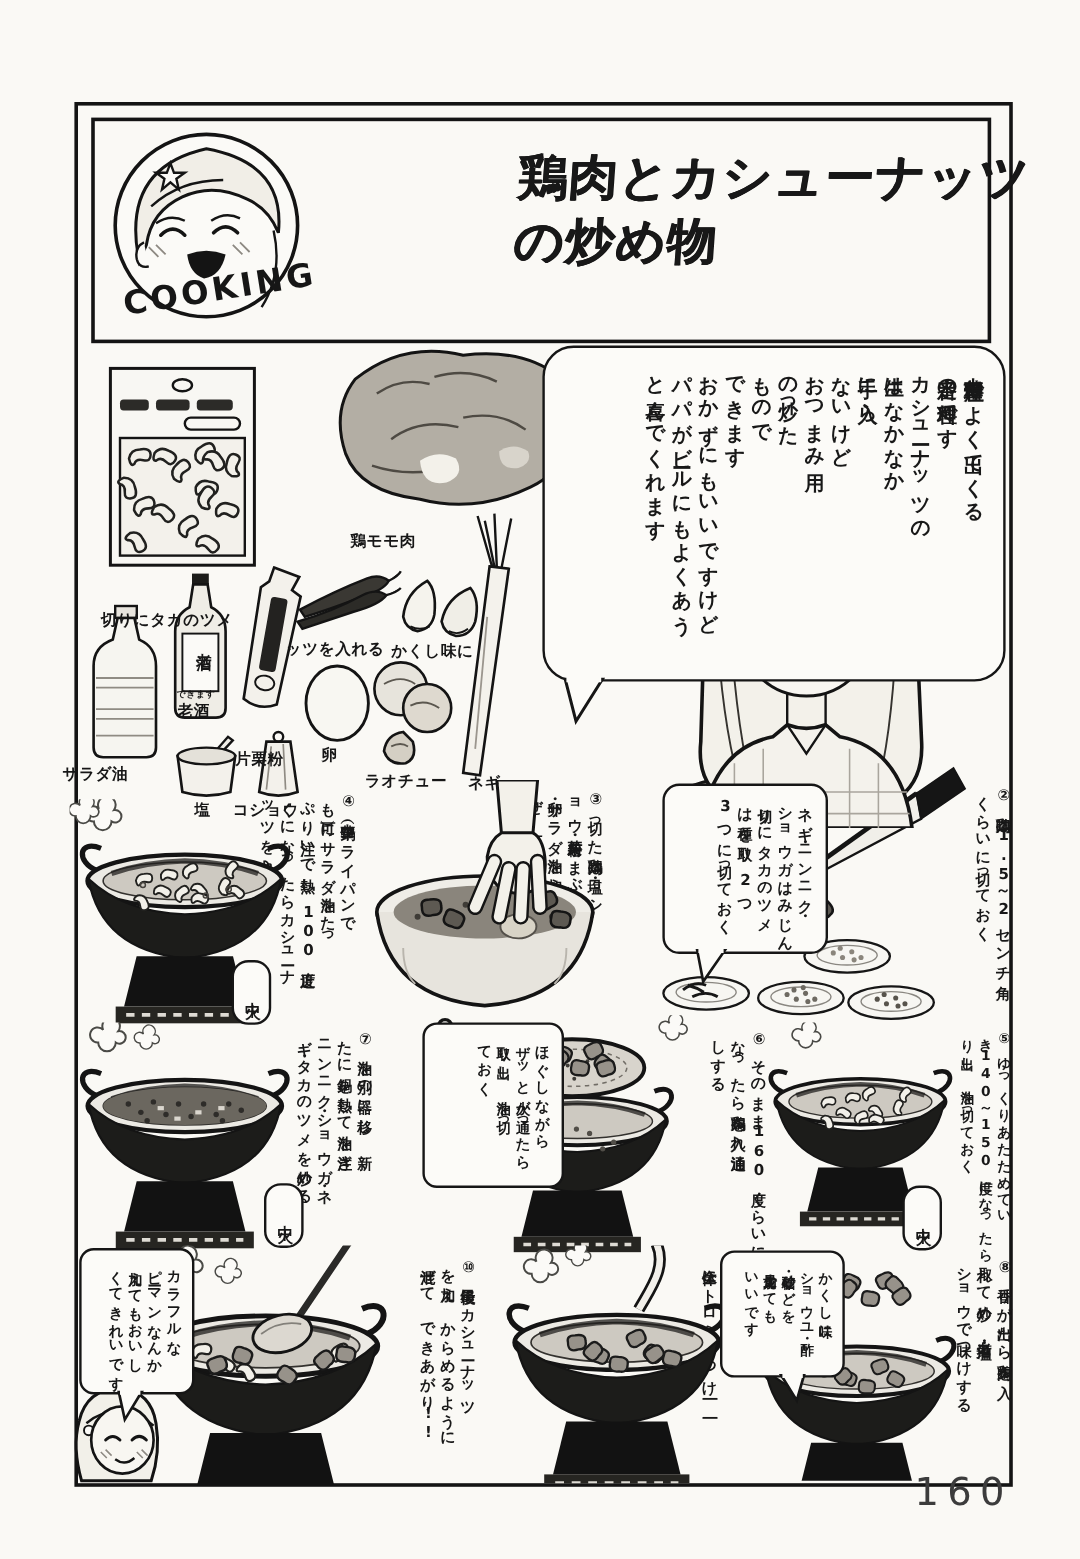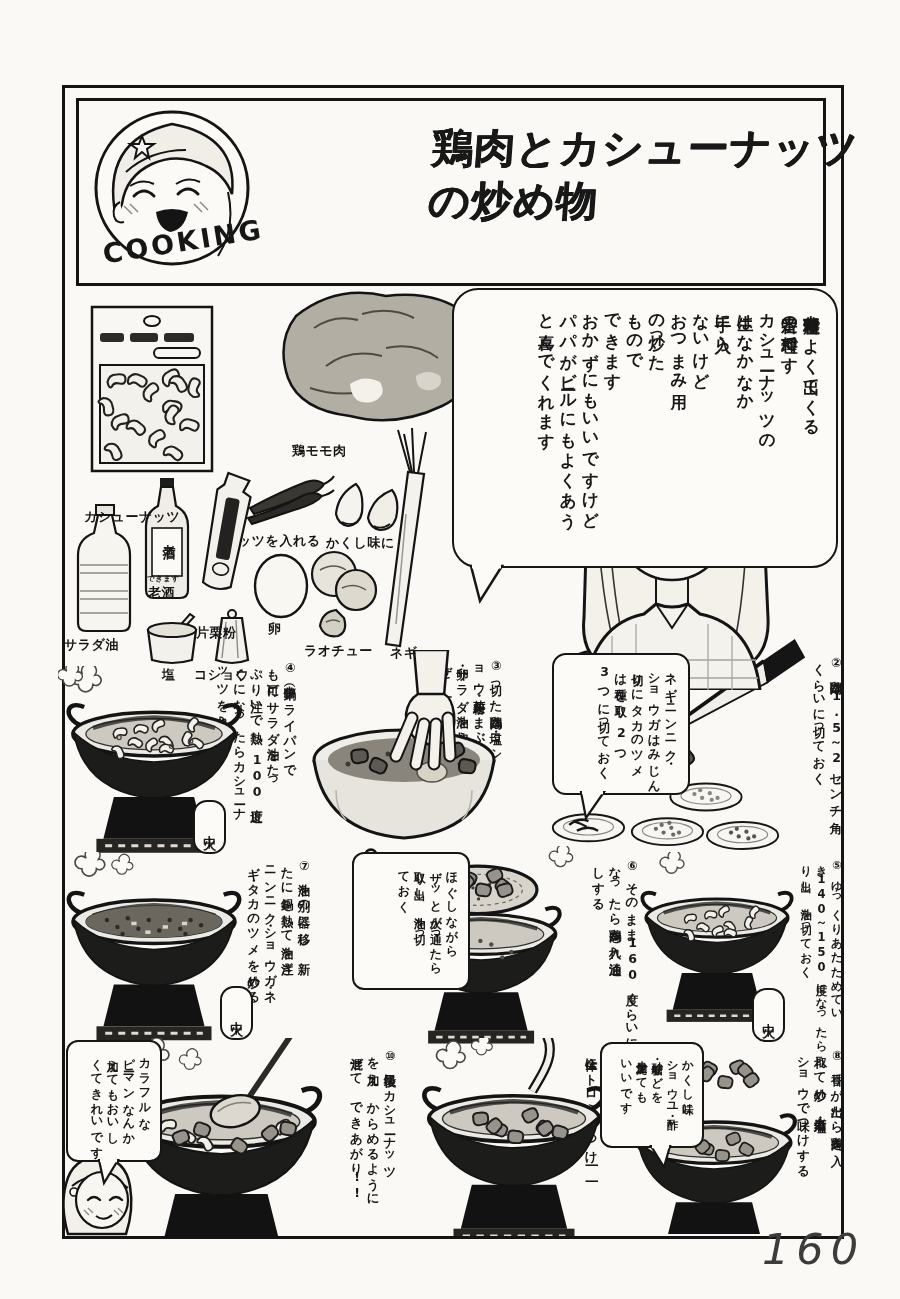--- a/index.html
+++ b/index.html
@@ -13,21 +13,21 @@
   .steptext{font-size:12.5px;}
   .bubble{position:absolute;background:#fcfbf8;border:2.5px solid #161616;border-radius:16px;
           box-sizing:border-box;z-index:30;}
   .bubble .vtext{position:absolute;top:10px;right:10px;}
   .tail{position:absolute;z-index:31;}
   .pill{position:absolute;background:#fcfbf8;border:2.2px solid #161616;border-radius:14px;
         z-index:32;display:flex;align-items:center;justify-content:center;}
   .pill .vtext{font-size:13px;letter-spacing:2px;}
   .ill{position:absolute;z-index:10;}
   .label{position:absolute;font-weight:bold;font-size:13px;z-index:20;letter-spacing:0.5px;}
-  .pagenum{position:absolute;font-size:43px;letter-spacing:7px;color:#3c3c3c;font-weight:normal;z-index:5;font-style:italic;}
+  .pagenum{position:absolute;font-size:32px;letter-spacing:7px;color:#3c3c3c;font-weight:normal;z-index:5;}
   .title{font-weight:900;font-size:41px;line-height:1.3;letter-spacing:1px;transform:skewX(-4deg);
          text-shadow:0.7px 0 #141414,-0.3px 0 #141414;}
   .cooking{font-weight:800;font-size:27px;letter-spacing:3px;transform:rotate(-9deg);}
   .tagline{font-size:23px;line-height:1.55;}
   svg{display:block;}
 </style>
 </head>
 <body>
 
 <div class="page">
@@ -110,21 +110,21 @@
         <use href="#g-cashew" transform="translate(20,114) scale(1.5) rotate(-15)"></use>
           <use href="#g-cashew" transform="translate(46,112) scale(1.5) rotate(45)"></use>
         <use href="#g-cashew" transform="translate(72,116) scale(1.5) rotate(-55)"></use>
           <use href="#g-cashew" transform="translate(94,112) scale(1.5) rotate(20)"></use>
         <use href="#g-cashew" transform="translate(28,136) scale(1.5) rotate(65)"></use>
           <use href="#g-cashew" transform="translate(56,134) scale(1.5) rotate(-30)"></use>
         <use href="#g-cashew" transform="translate(82,138) scale(1.5) rotate(40)"></use>
       </g>
     </svg>
   </div>
-  <div class="label" style="left:84px;top:508px;">カシューナッツ</div>
+  <div class="label" style="left:84px;top:508px;">切りにタカのツメ</div>
 
   <div class="ill" style="left:266px;top:288px;">
     <svg width="215" height="155" viewBox="0 0 215 155">
       <path d="M30,28 Q70,-4 120,8 Q170,2 200,26 Q216,48 198,78 Q206,104 176,118 Q130,140 84,128 Q34,122 22,90 Q10,54 30,28 Z" fill="#b3aea4" stroke="#141414" stroke-width="2.5"></path>
       <path d="M48,40 q20,-14 44,-8 M96,26 q28,-8 52,4 M60,78 q24,-18 56,-10 M120,60 q30,-6 52,10 M44,100 q30,10 62,2" fill="none" stroke="#4e4a43" stroke-width="2"></path>
       <path d="M84,96 q14,-10 30,-2 q8,14 -8,20 q-20,4 -22,-18 z" fill="#f3f1ea"></path>
       <path d="M150,88 q12,-8 24,0 q4,10 -8,14 q-16,2 -16,-14 z" fill="#d8d4cb"></path>
     </svg>
   </div>
   <div class="label" style="left:292px;top:442px;">鶏モモ肉</div>
@@ -138,21 +138,21 @@
   </div>
   <div class="label" style="left:390px;top:644px;">ネギ</div>
 
   <div class="ill" style="left:72px;top:503px;">
     <svg width="64" height="132" viewBox="0 0 64 132">
       <rect x="24" y="2" width="18" height="10" fill="#e8e5de" stroke="#141414" stroke-width="2"></rect>
       <path d="M26,12 L40,12 L44,30 Q58,36 58,52 L58,120 Q58,128 50,128 L14,128 Q6,128 6,120 L6,52 Q6,36 22,30 Z" fill="#f6f5f0" stroke="#141414" stroke-width="2.2"></path>
       <path d="M8,62 h48 M8,70 h48 M8,88 h48 M8,96 h48 M8,110 h48" stroke="#8f8b83" stroke-width="1.5"></path>
     </svg>
   </div>
-  <div class="label" style="left:64px;top:636px;">サラダ油</div>
+  <div class="label" style="left:52px;top:636px;">サラダ油</div>
 
   <div class="ill" style="left:140px;top:476px;">
     <svg width="54" height="126" viewBox="0 0 54 126">
       <rect x="20" y="2" width="14" height="9" fill="#1c1c1a"></rect>
       <path d="M21,11 L33,11 L36,30 Q48,36 48,50 L48,114 Q48,122 40,122 L14,122 Q6,122 6,114 L6,50 Q6,36 18,30 Z" fill="#efede6" stroke="#141414" stroke-width="2.2"></path>
       <rect x="12" y="52" width="30" height="48" fill="#fbfaf7" stroke="#141414" stroke-width="1.6"></rect>
       </svg>
       <div></div>
 
     <div class="vtext" style="position:absolute;left:20px;top:58px;font-size:13px;">老酒</div>

